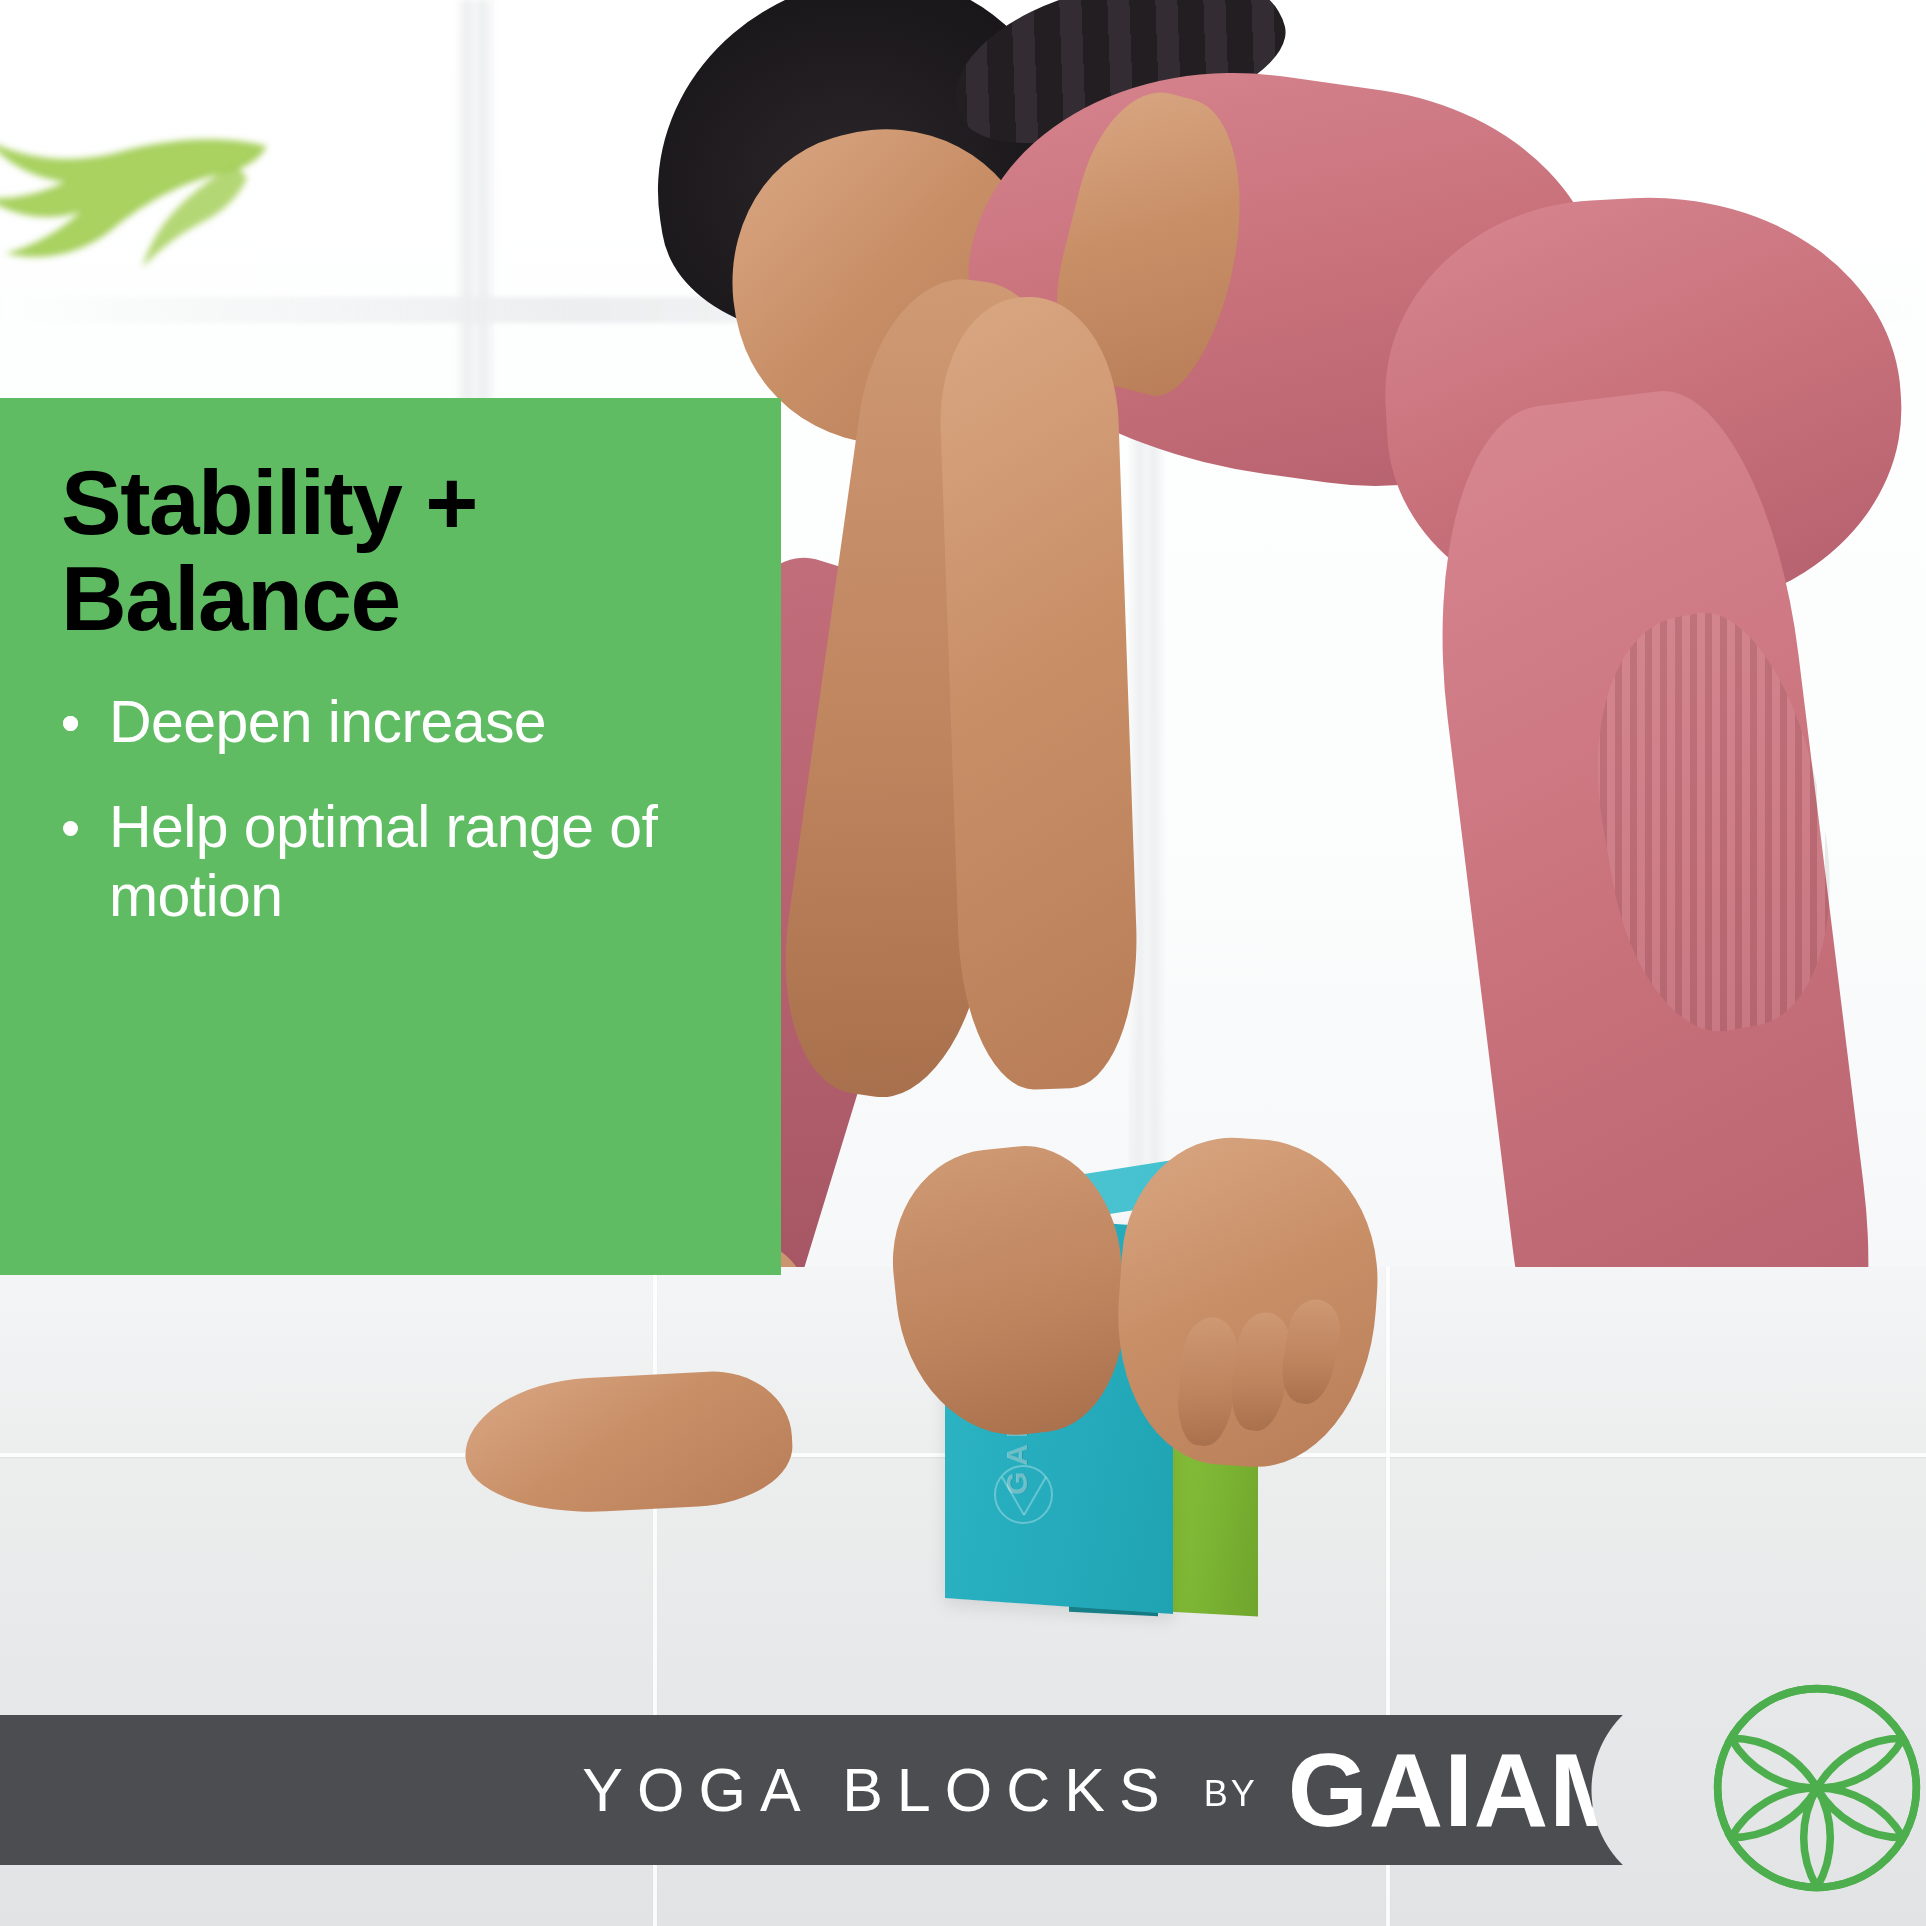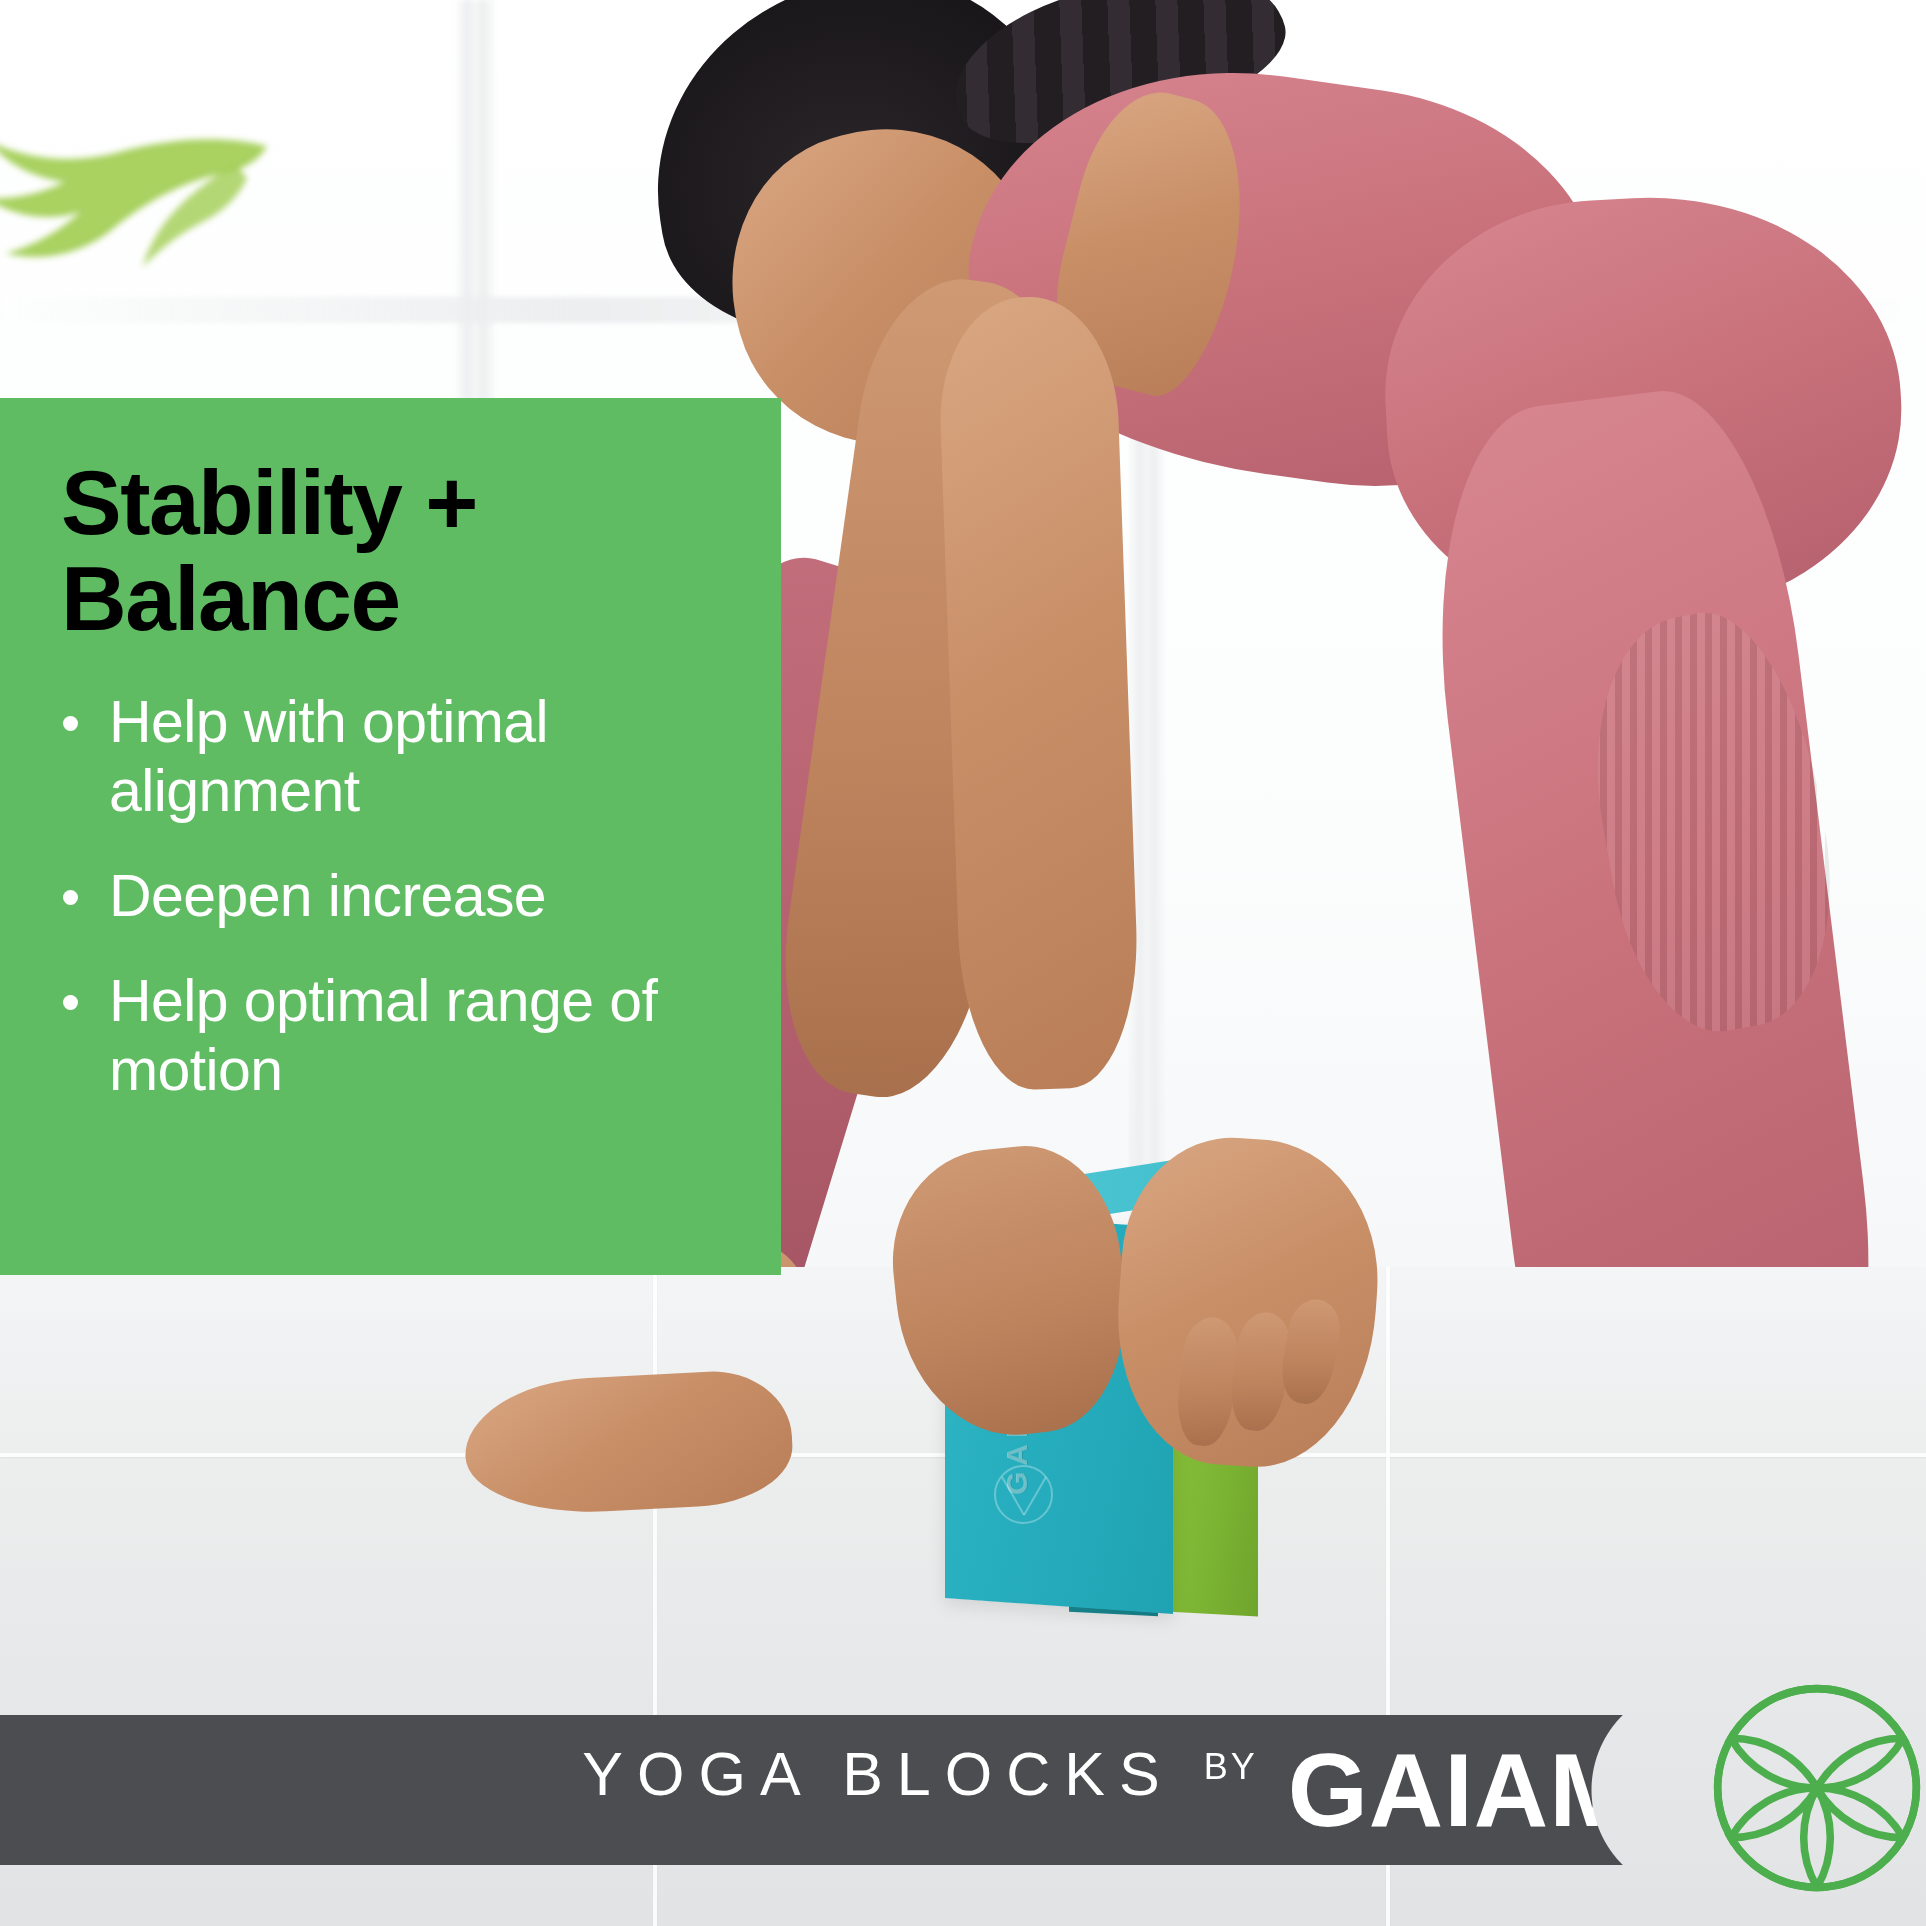--- a/index.html
+++ b/index.html
@@ -336,21 +336,21 @@
     align-items: center;
     justify-content: flex-end;
     padding-right: 91px;
     box-sizing: border-box;
     
     -webkit-mask-image: radial-gradient(circle 107px at 1697px 75px, transparent 0 105px, #000 106px);
             mask-image: radial-gradient(circle 107px at 1697px 75px, transparent 0 105px, #000 106px);
   }
   .banner-inner {
     display: flex;
-    align-items: flex-start;
+    align-items: center;
     gap: 30px;
   }
   .banner-yoga {
     color: #ffffff;
     font-size: 61px;
     font-weight: 300;
     letter-spacing: 14px;
     white-space: nowrap;
   }
   .banner-by {
@@ -453,21 +453,20 @@
     <div class="finger skin-b" style="left:1234px;top:1312px;width:53px;height:119px;transform:rotate(8deg);"></div>
     <div class="finger skin-b" style="left:1285px;top:1299px;width:51px;height:105px;transform:rotate(10deg);"></div>
   </div>
 
   <div class="green-panel">
     <h1 class="panel-title">Stability +
 Balance</h1>
     <ul class="bullets">
       <li class="bullet">
         <span class="dot"></span>
-        <span>Help with optimal alignment</span>
       </li>
       <li class="bullet">
         <span class="dot"></span>
         <span>Deepen increase</span>
       </li>
       <li class="bullet">
         <span class="dot"></span>
         <span>Help optimal range of motion</span>
       </li>
     </ul>

